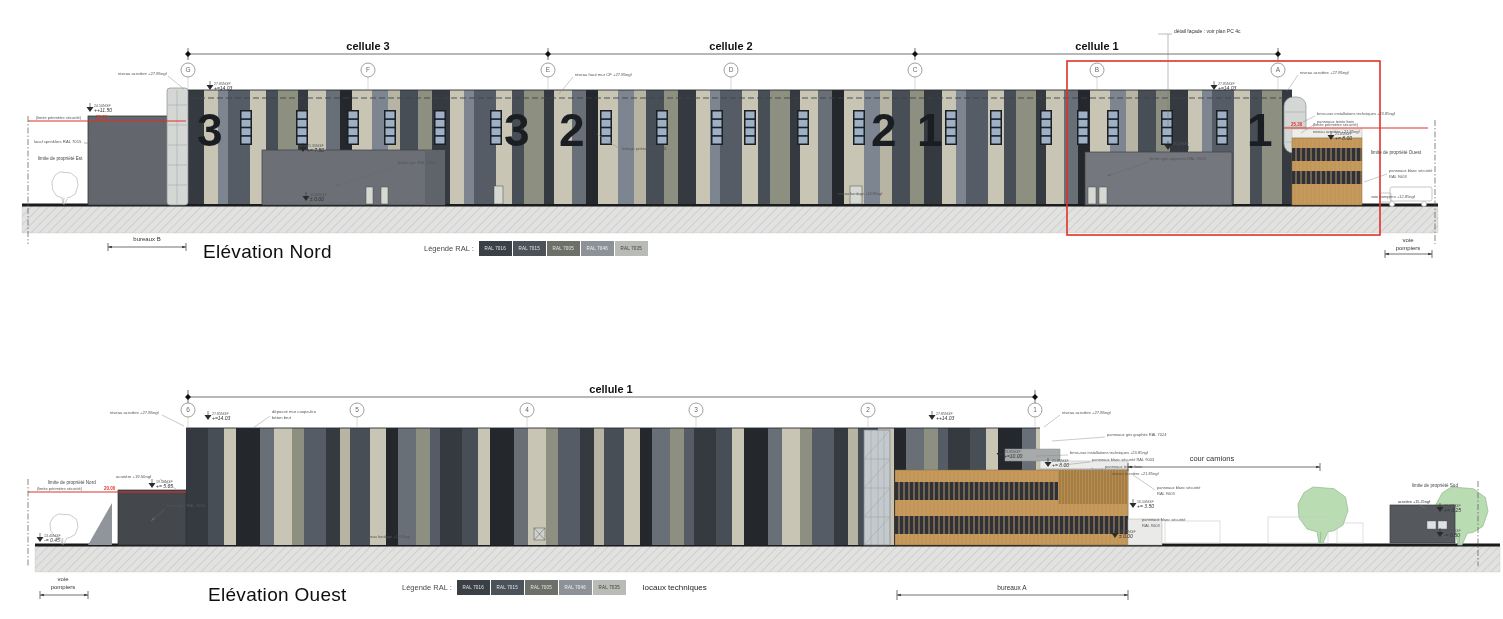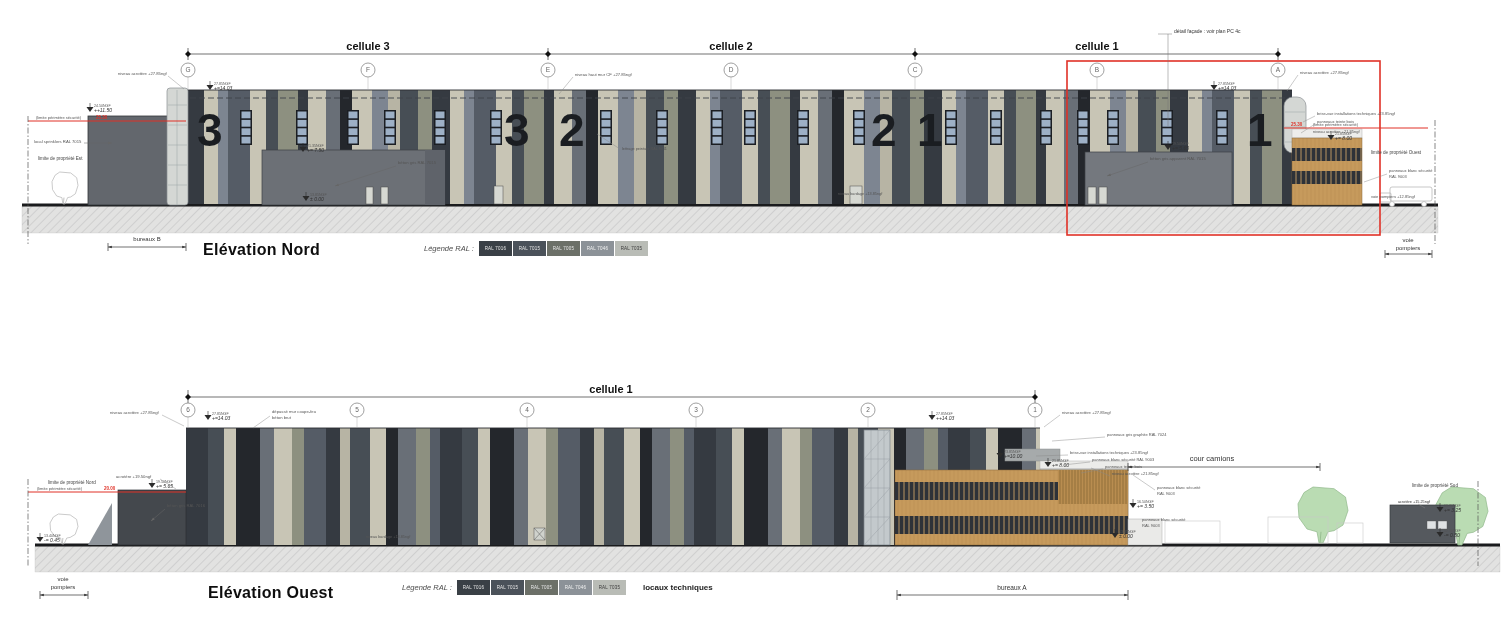--- a/index.html
+++ b/index.html
@@ -1,26 +1,26 @@
 <!DOCTYPE html>
 <html><head>
 <meta charset="utf-8">
 <style>
   html,body{margin:0;padding:0;background:#ffffff;}
   #canvas{position:relative;width:1503px;height:619px;background:#ffffff;overflow:hidden;
           font-family:"Liberation Sans",sans-serif;}
   #drawing{position:absolute;left:0;top:0;}
   #drawing text{font-family:"Liberation Sans",sans-serif;}
-  .title{position:absolute;font-weight:700;font-size:16px;color:#0e0e0e;letter-spacing:.3px;white-space:nowrap;}
+  .title{position:absolute;font-weight:400;font-size:19px;color:#0e0e0e;letter-spacing:.3px;white-space:nowrap;}
   .legend{position:absolute;display:flex;align-items:center;height:17px;white-space:nowrap;}
-  .legend-label{font-size:7.5px;color:#4a4a4a;margin-right:5px;font-style:italic;}
+  .legend-label{font-size:7.5px;color:#4a4a4a;margin-right:5px;}
   .swatches{display:flex;}
   .swatch{width:33px;height:15px;display:flex;align-items:center;justify-content:center;
           font-size:4.5px;margin-right:1px;letter-spacing:.2px;}
-  .legend-note{font-size:8px;font-weight:700;color:#1d1d1d;margin-left:16px;}
+  .legend-note{font-size:8px;font-weight:400;color:#1d1d1d;margin-left:16px;}
 </style>
 </head>
 <body>
 
 <div id="canvas">
   <svg id="drawing" width="1503" height="619">
       <defs>
         <pattern id="hatch" width="6" height="6" patternUnits="userSpaceOnUse" patternTransform="rotate(45)">
           <rect x="0" y="0" width="6" height="6" fill="#e2e2e1"></rect>
           <line x1="0" y1="0" x2="0" y2="6" stroke="#c3c3c3" stroke-width="1.2"></line>

